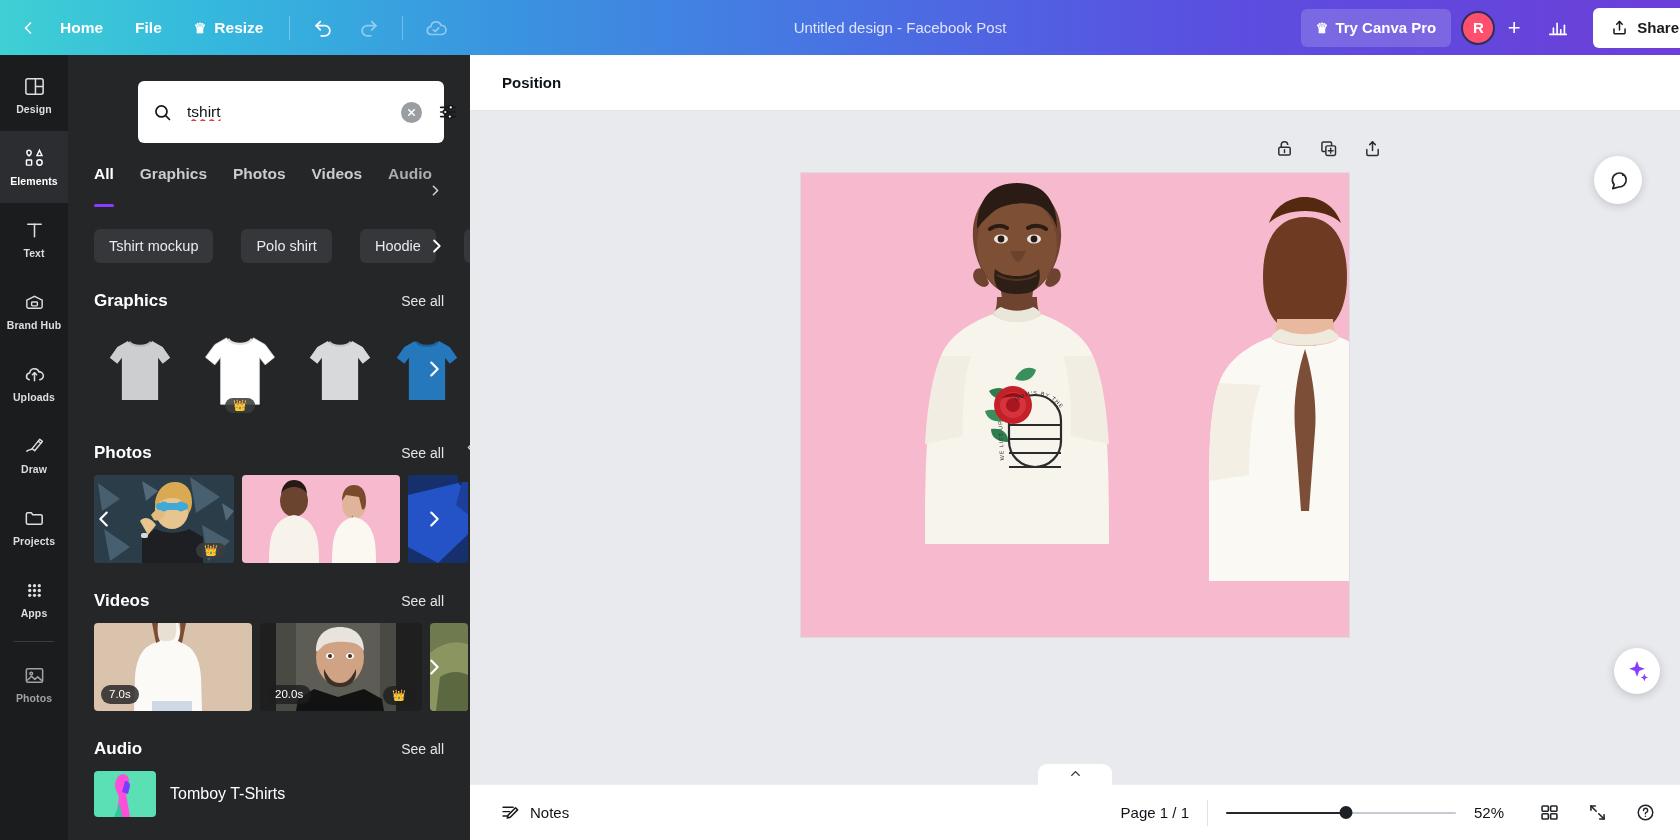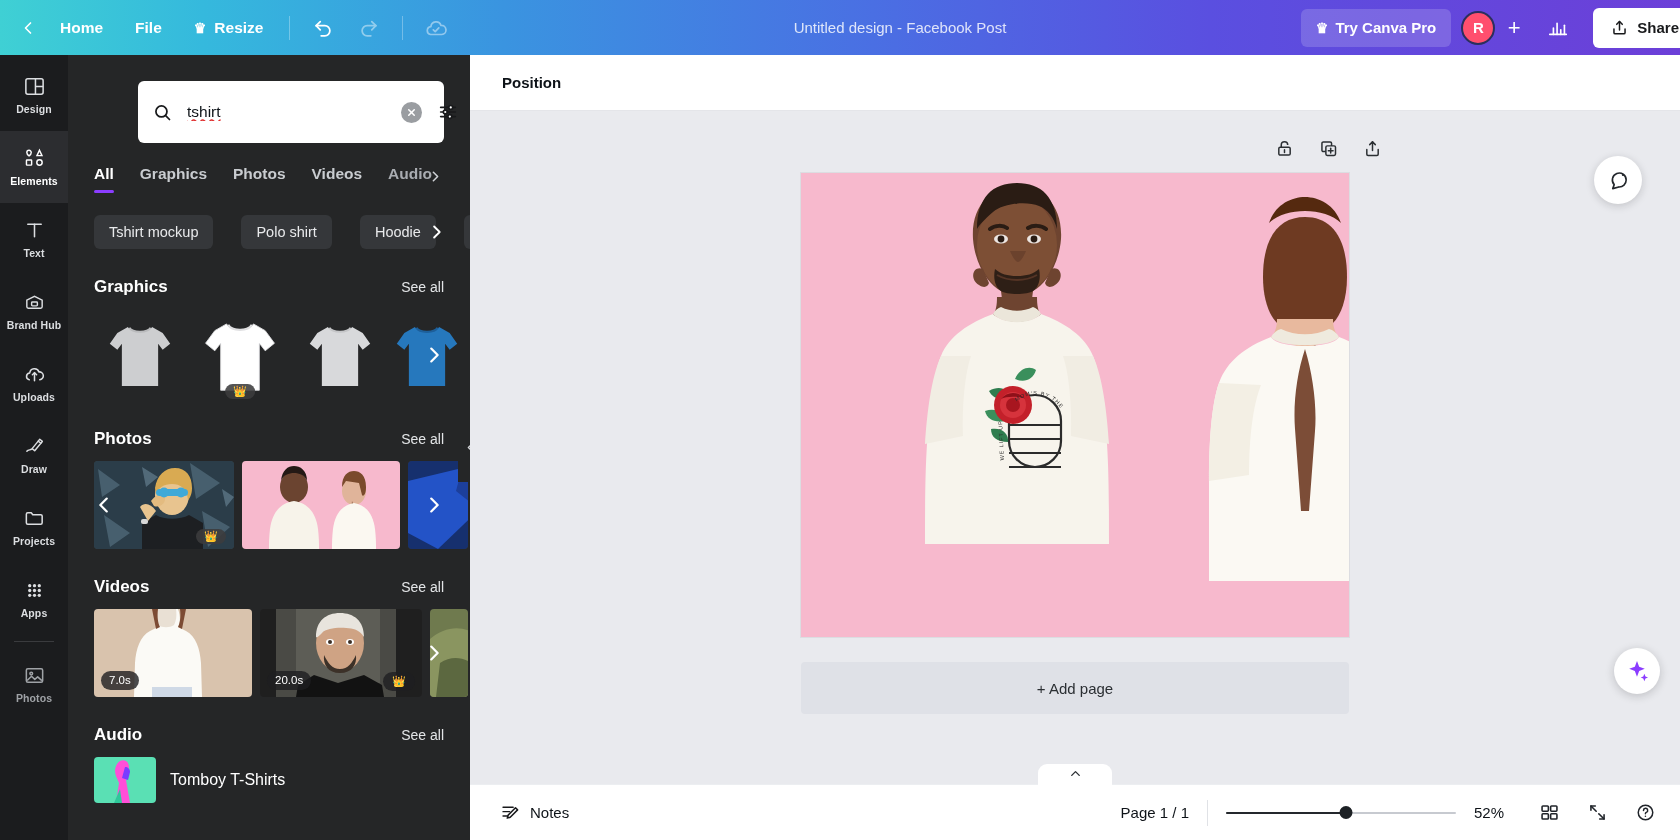--- a/index.html
+++ b/index.html
@@ -104,21 +104,21 @@
   .clear-btn {
     width: 21px; height: 21px; border-radius: 50%; background: #9a9da1;
     display: flex; align-items: center; justify-content: center;
     color: #fff; font-size: 13px; cursor: pointer; flex: 0 0 21px;
   }
   .filter-btn { width: 24px; height: 24px; display:flex; align-items:center; justify-content:center; cursor: pointer; flex: 0 0 24px; }
 
   .tabs { display: flex; align-items: flex-end; gap: 26px; margin-top: 22px; position: relative; padding-right: 30px; }
   .tab {
     font-size: 15.5px; font-weight: 700; color: #c9ccd0; cursor: pointer;
-    padding-bottom: 10px; white-space: nowrap; position: relative;
+    padding-bottom: 24px; white-space: nowrap; position: relative;
   }
   .tab.active { color: #fff; }
   .tab.active::after {
     content: ""; position: absolute; left: 0; right: 0; bottom: 0;
     height: 3px; background: #8b3dff; border-radius: 2px;
   }
   .tab.fade { color: #a9acb1; }
   .tabs-arrow {
     position: absolute; right: 0; bottom: 8px; color: #cfd2d6;
     cursor: pointer; display: flex; align-items: center;
@@ -801,23 +801,20 @@
                 <path d="M490 148c8 26 12 54 10 78l-4 72h16l6-74c2-26-2-52-10-76z" fill="#6e3a22"></path>
                 <path d="M476 146c0 8-2 14-6 18l34 12 34-12c-4-4-6-10-6-18z" fill="#e8b99e"></path>
                 <path d="M470 164c-26 10-44 24-52 46-8 22-10 64-10 100v98h192V310c0-36-2-78-10-100-8-22-26-36-52-46-6 12-62 12-68 0z" fill="#fbf9f3"></path>
                 <path d="M470 164c8 11 60 11 68 0-2-4-6-7-10-8-14 7-34 7-48 0-4 1-8 4-10 8z" fill="#efeade"></path>
                 <path d="M418 210c-8 22-10 62-10 98l40-6c0-38 4-70 12-90z" fill="#f3efe4"></path>
                 <path d="M590 210c8 22 10 62 10 98l-40-6c0-38-4-70-12-90z" fill="#f3efe4"></path>
                 <path d="M504 176c8 26 12 58 10 82l-6 80h-8l-6-82c-2-26 2-56 10-80z" fill="#6e3a22" opacity=".9"></path>
               </g>
             </svg>
           </div>
-          <div class="add-page">
-            <span>+ Add page</span>
-          </div>
         </div>
 
         <div class="ai-fab">
           <span>
             <svg width="26" height="26" viewBox="0 0 24 24" fill="#8b3dff">
                 <path d="M12 2.8l2 5.2 5.2 2-5.2 2-2 5.2-2-5.2-5.2-2 5.2-2z"></path>
                 <path d="M18.8 14.6l1 2.4 2.4 1-2.4 1-1 2.4-1-2.4-2.4-1 2.4-1z"></path>
               </svg>
           </span>
         </div>

